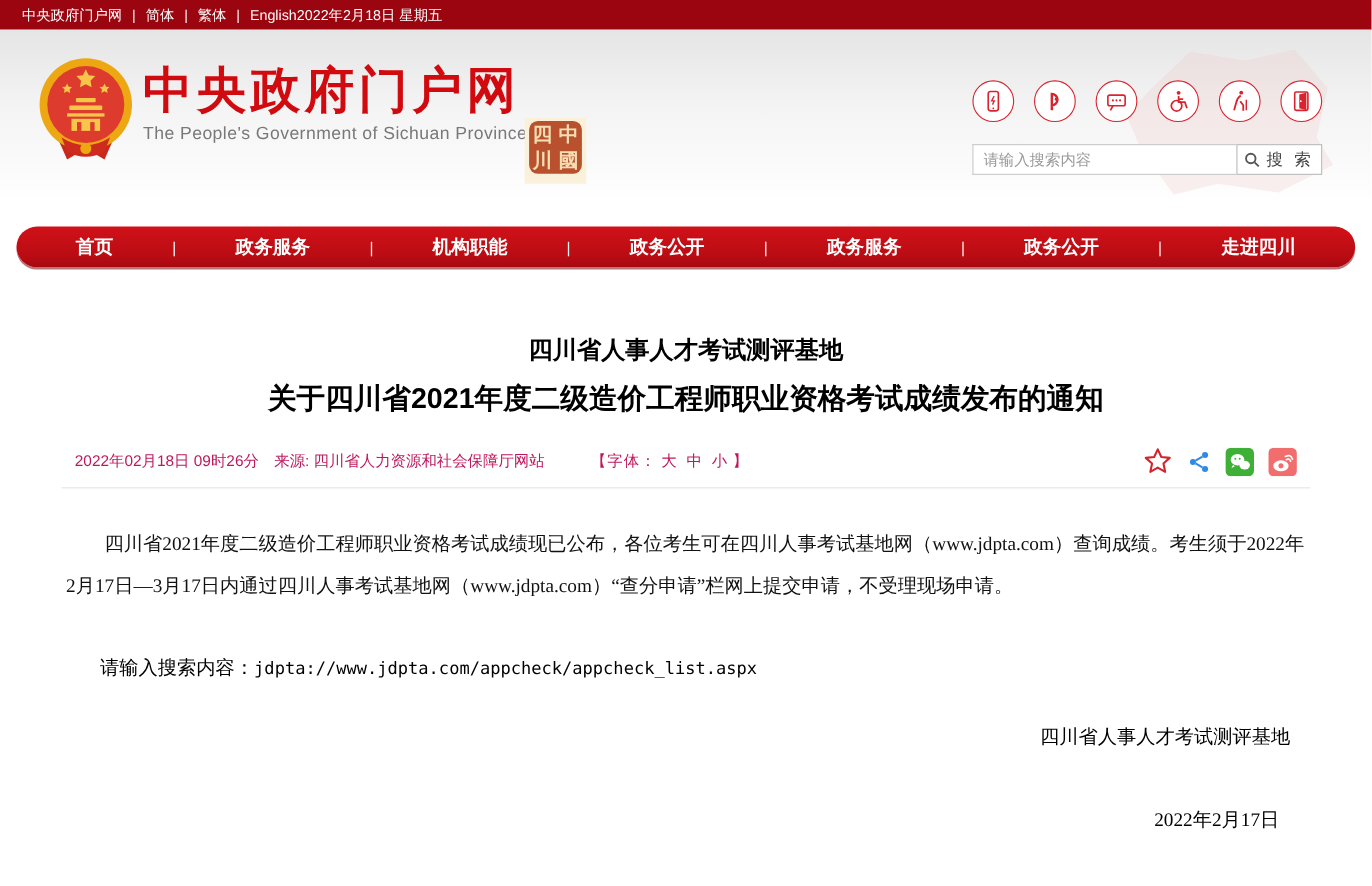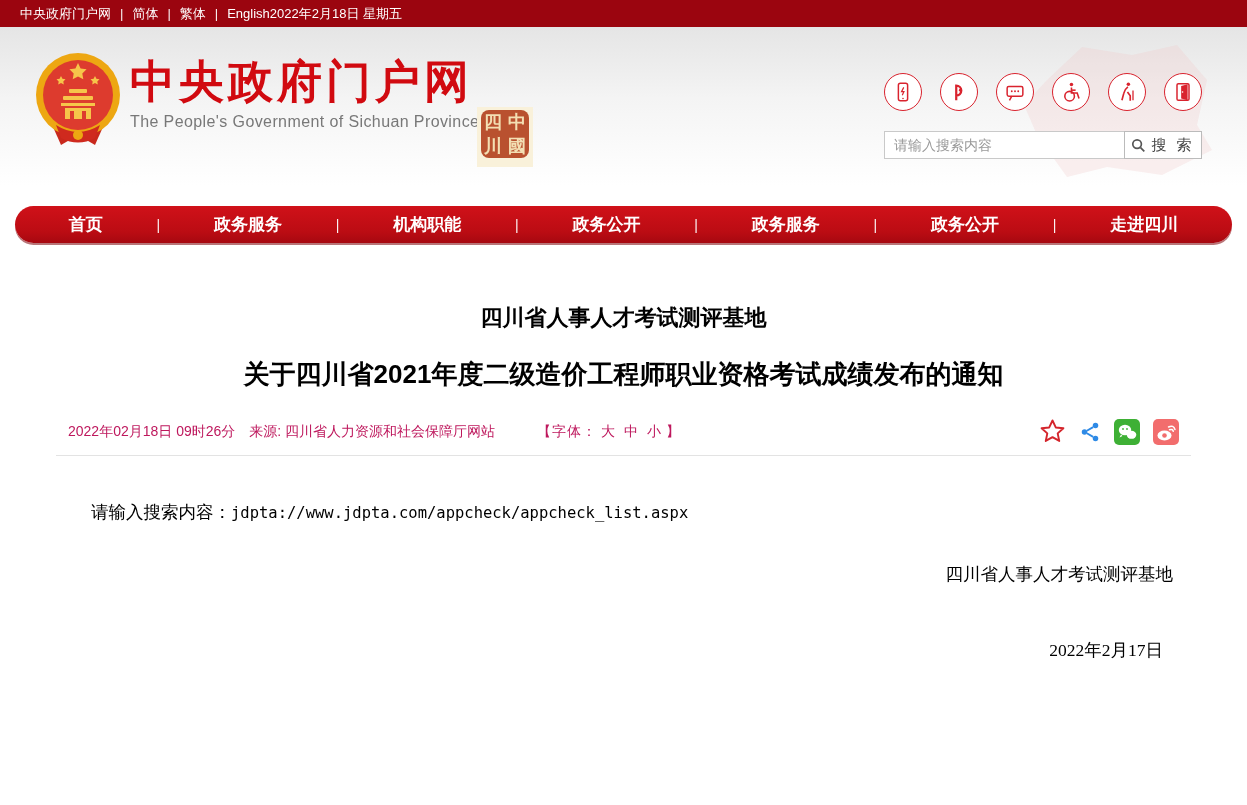--- a/index.html
+++ b/index.html
@@ -42,21 +42,21 @@
   
   .nav { margin:20px 15px 0; height:37px; border-radius:18.5px;
     background:linear-gradient(180deg,#d01119 0%,#bb0c13 70%,#a60810 100%);
     box-shadow:0 2px 0 rgba(125,3,9,.55);
     display:flex; align-items:center; justify-content:space-evenly; }
   .nav-item { color:#fff; font-weight:bold; font-size:17px; cursor:pointer; }
   .nav-sep { color:#fff; font-size:14px; opacity:.95; }
   
   .article { padding:0 56px; color:#000; }
   .title1 { text-align:center; font-size:22px; font-weight:bold; margin-top:60px; }
-  .title2 { text-align:center; font-size:26px; font-weight:bold; margin-top:24px; }
+  .title2 { text-align:center; font-size:26px; font-weight:bold; margin-top:12px; }
   .meta-row { display:flex; align-items:center; margin-top:26px; font-size:14px; color:#be185d; padding:0 12px; }
   .meta-dt { margin-right:14px; }
   .fontsize { margin-left:42px; letter-spacing:1px; }
   .fontsize .fs-opt { cursor:pointer; margin:0 4px; }
   .share { margin-left:auto; display:flex; gap:13px; align-items:center; }
   .share-btn { cursor:pointer; display:flex; align-items:center; }
   .hr { border-top:1px solid #e3e3e3; margin:10px 0 0; }
   .para { font-family:"Liberation Serif", serif; font-size:17.5px; line-height:2.15;
     text-indent:2em; margin:32px 4px 0; color:#111; }
   .mono { font-family:"DejaVu Sans Mono", monospace; font-size:15.5px; }
@@ -236,20 +236,21 @@
           <ellipse cx="11.5" cy="16.5" rx="7" ry="5" fill="#fff"></ellipse>
           <circle cx="11.5" cy="16.5" r="2.3" fill="#f26d6d"></circle>
           <path d="M15.5 8 q5 -2.5 6.5 2.5 M16.5 10.8 q3 -1.3 3.8 1.5" fill="none" stroke="#fff" stroke-width="1.5" stroke-linecap="round"></path>
         </svg>
       </span>
     </span>
   </div>
 
   <div class="hr"></div>
 
+  <p class="para">四川省2021年度二级造价工程师职业资格考试成绩现已公布，各位考生可在四川人事考试基地网（www.jdpta.com）查询成绩。考生须于2022年2月17日—3月17日内通过四川人事考试基地网（www.jdpta.com）“查分申请”栏网上提交申请，不受理现场申请。</p>
 
 
   <div class="addr">
     <span>请输入搜索内容：</span><span class="mono">jdpta://www.jdpta.com/appcheck/appcheck_list.aspx</span>
   </div>
 
   <div class="sign">四川省人事人才考试测评基地</div>
   <div class="sign-date">2022年2月17日</div>
 </div>
 

